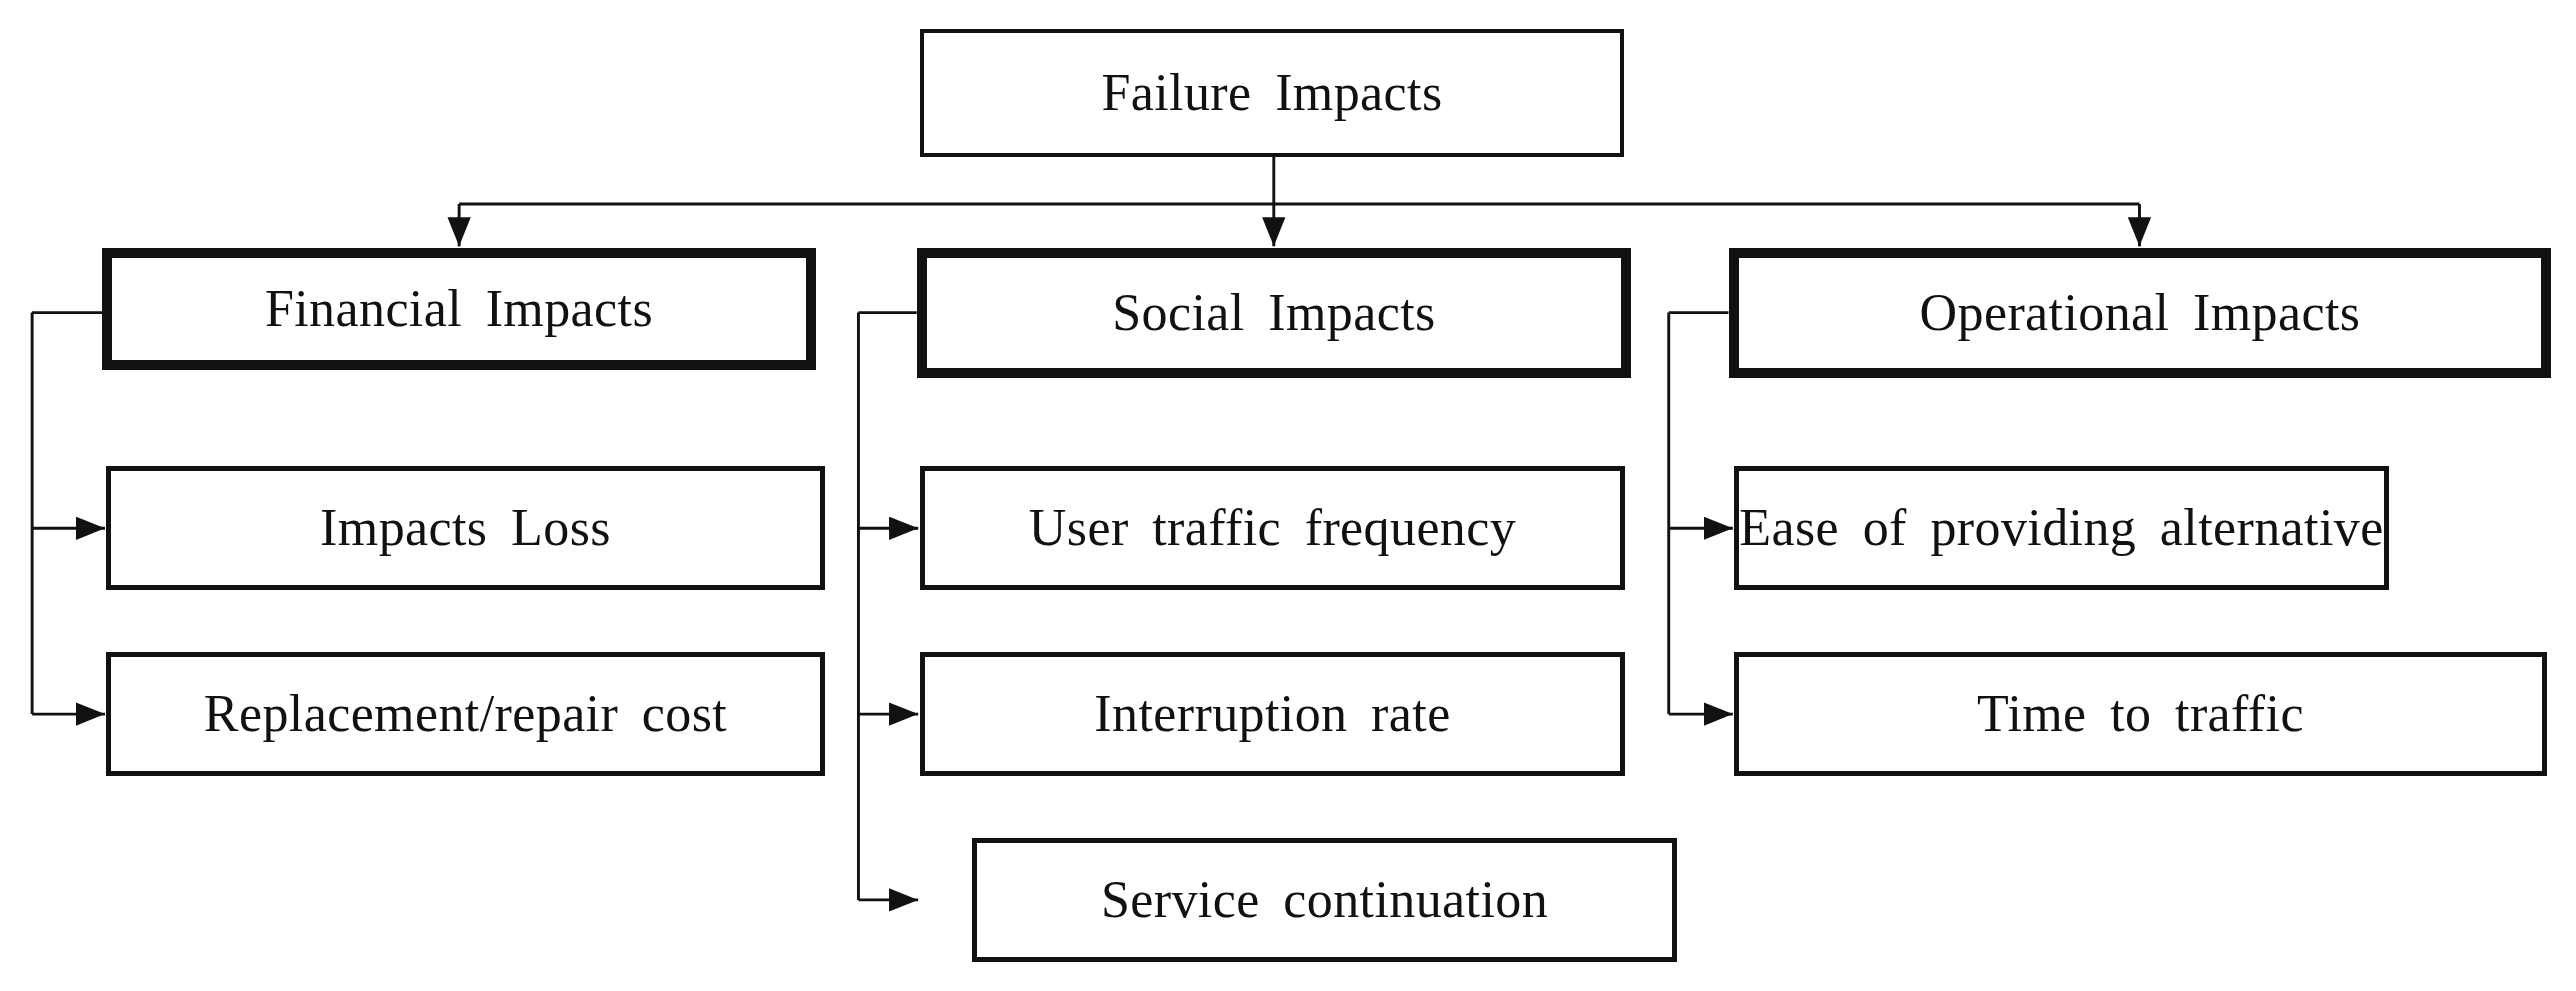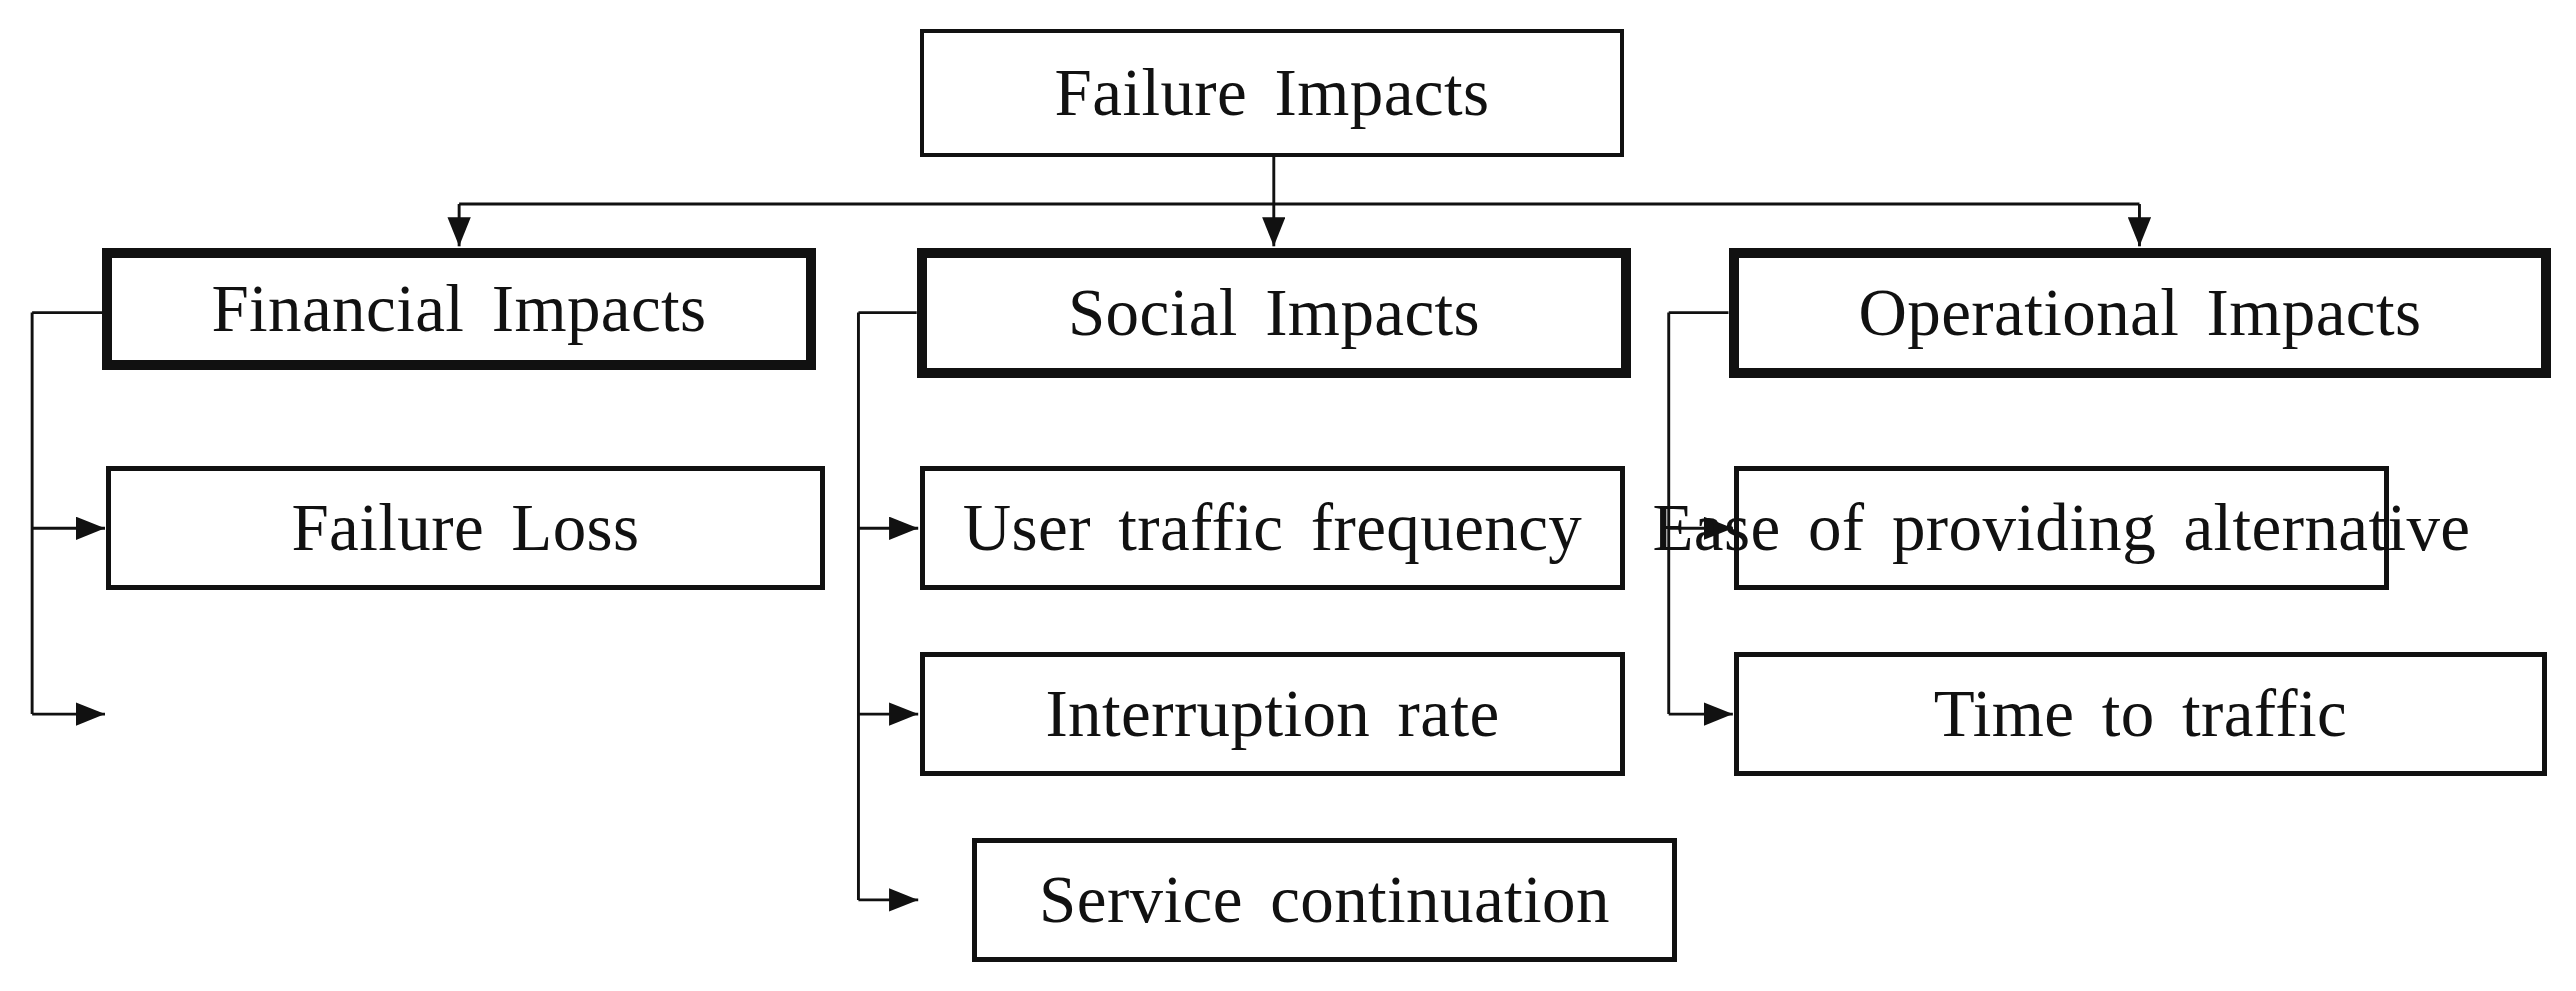--- a/index.html
+++ b/index.html
@@ -25,21 +25,21 @@
     z-index: 1;
   }
   .node {
     position: absolute;
     z-index: 2;
     background: var(--boxbg, #ffffff);
     display: flex;
     align-items: center;
     justify-content: center;
     text-align: center;
-    font-size: 67px;
+    font-size: 52px;
     letter-spacing: 0.4px;
     word-spacing: 10.2px;
     line-height: 1.1;
     box-sizing: border-box;
     white-space: nowrap;
   }
   .node.root     { border: 4.4px solid var(--ink, #111111); }
   .node.category { border: 10.2px solid var(--ink, #111111); }
   .node.leaf     { border: 5.1px solid var(--ink, #111111); }
 
@@ -102,21 +102,22 @@
       <path d="M2290,980 H2378" marker-end="url(#arrow)"></path>
     </g>
   </svg>
 
   <div class="node root n-root">Failure Impacts</div>
 
   <div class="node category n-fin">Financial Impacts</div>
   <div class="node category n-soc">Social Impacts</div>
   <div class="node category n-ops">Operational Impacts</div>
 
-  <div class="node leaf n-fin-0">Failure Loss</div>
+  <div class="node leaf n-fin-0">Impacts Loss</div>
+  <div class="node leaf n-fin-1">Replacement/repair cost</div>
 
   <div class="node leaf n-soc-0">User traffic frequency</div>
   <div class="node leaf n-soc-1">Interruption rate</div>
   <div class="node leaf n-soc-2">Service continuation</div>
 
   <div class="node leaf n-ops-0">Ease of providing alternative</div>
   <div class="node leaf n-ops-1">Time to traffic</div>
 
 </div>
 

